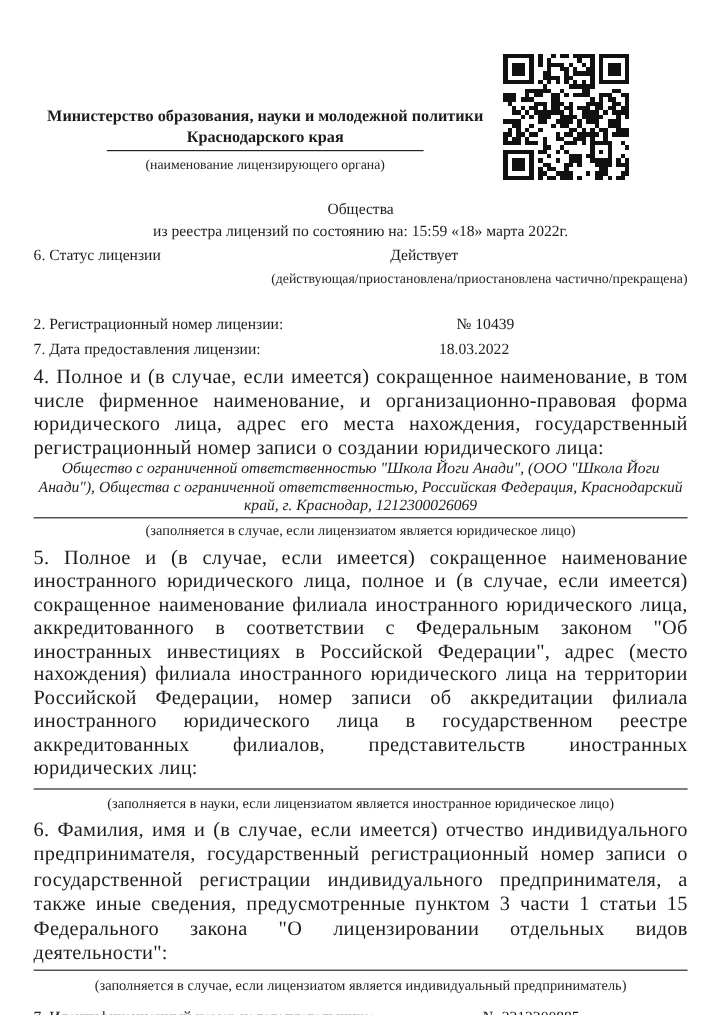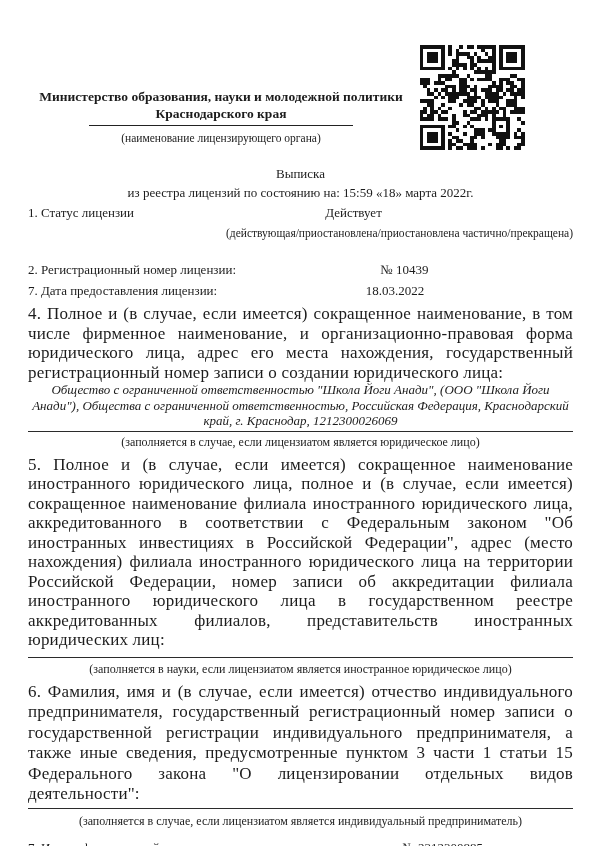--- a/index.html
+++ b/index.html
@@ -504,26 +504,26 @@
   <div class="content">
 
     <div class="ministry">
       <div class="m-line">Министерство образования, науки и молодежной политики</div>
       <div class="m-line">Краснодарского края</div>
       <div class="ministry-underline"></div>
     </div>
     <div class="org-note">(наименование лицензирующего органа)</div>
 
     <div class="extract">
-      <div>Выписка</div>
+      <div>Общества</div>
       <div>из реестра лицензий по состоянию на: 15:59 «18» марта 2022г.</div>
     </div>
 
     <div class="row row-status">
-      <span class="label">1. Статус лицензии</span>
+      <span class="label">6. Статус лицензии</span>
       <span class="value">Действует</span>
     </div>
     <div class="note-right">(действующая/приостановлена/приостановлена частично/прекращена)</div>
 
     <div class="row row-regnum">
       <span class="label">2. Регистрационный номер лицензии:</span>
       <span class="value">№ 10439</span>
     </div>
 
     <div class="row row-date">

